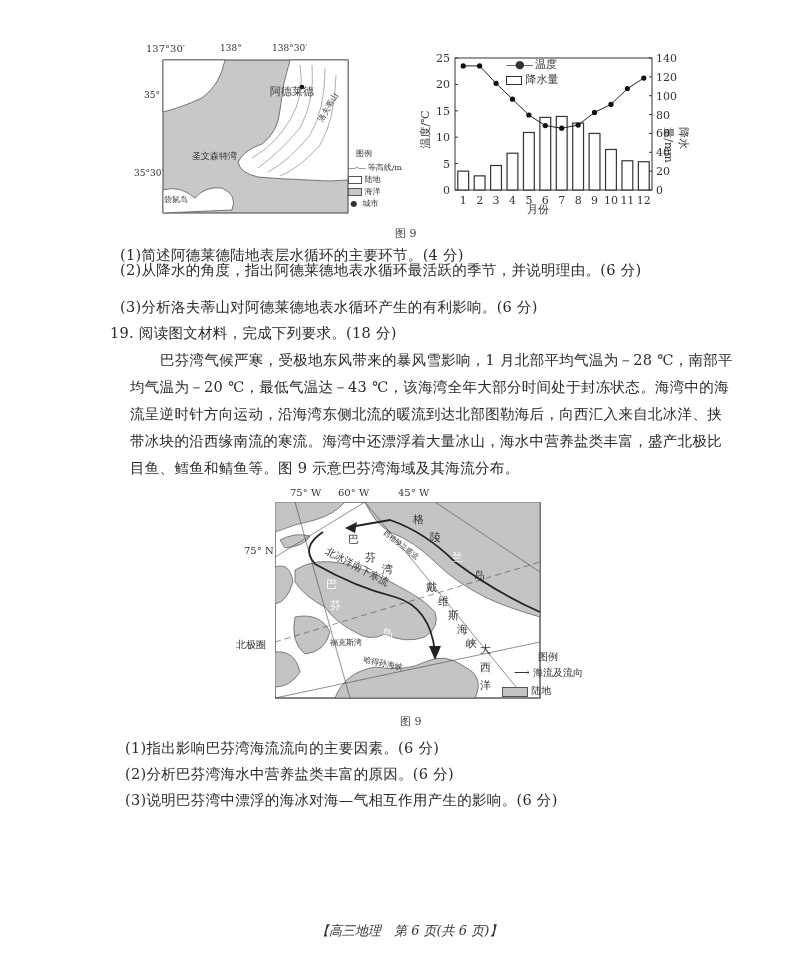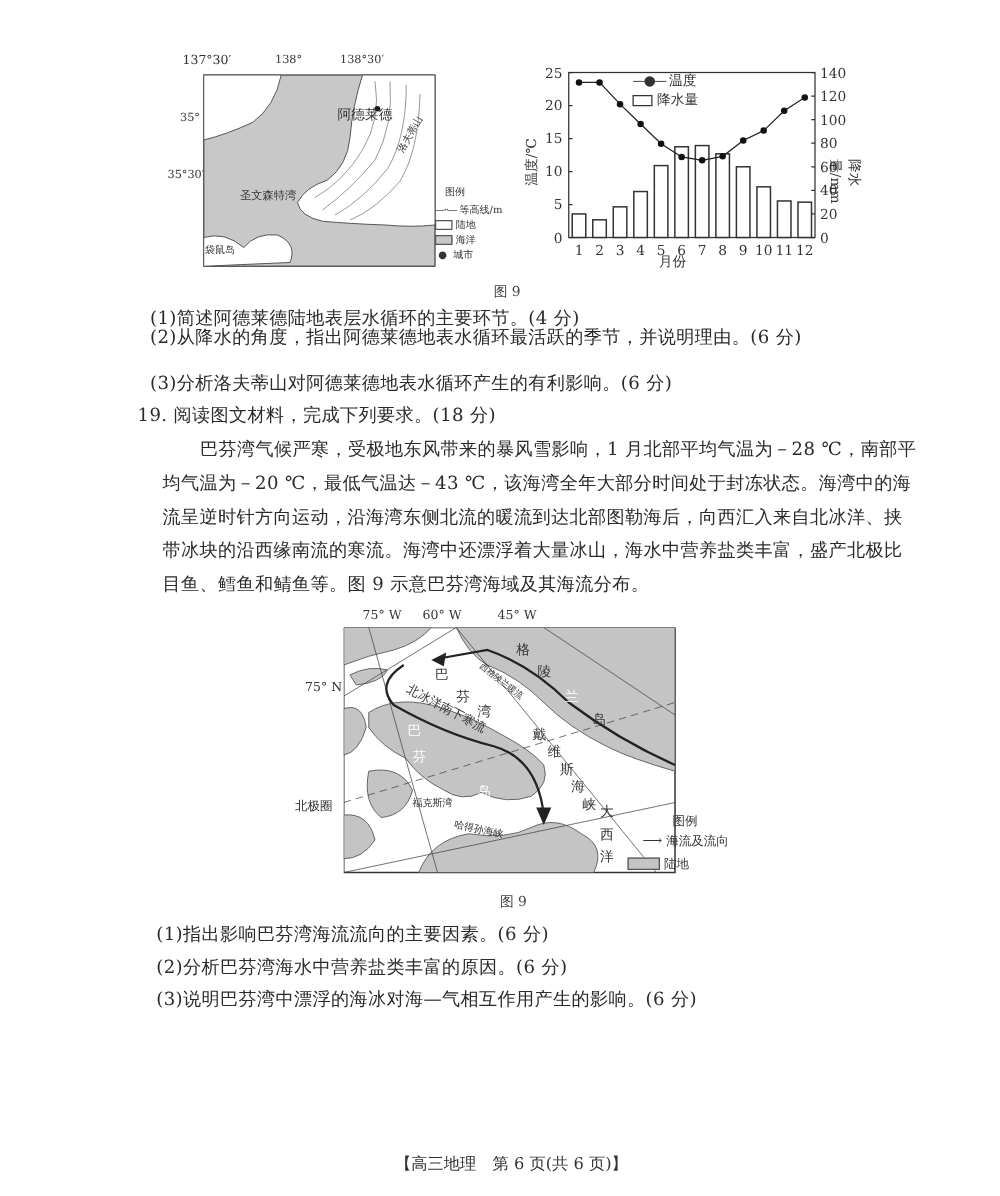--- a/index.html
+++ b/index.html
@@ -2,31 +2,31 @@
 <html><head>
 <meta charset="utf-8">
 <style>
   html,body{margin:0;padding:0;background:#fff;}
   body{width:800px;height:957px;position:relative;overflow:hidden;font-family:"DejaVu Serif","Liberation Serif",serif;color:#2a2a2a;}
   .abs{position:absolute;}
   .line{position:absolute;font-size:14.5px;line-height:20px;white-space:nowrap;letter-spacing:0.3px;}
   .cap{position:absolute;font-size:11px;color:#444;}
   .tick{position:absolute;font-size:11px;color:#333;font-family:"DejaVu Serif",serif;}
   .fig-small{font-size:8px;color:#333;position:absolute;white-space:nowrap;}
-  .footer{position:absolute;font-size:13px;color:#333;}
+  .footer{position:absolute;font-size:13px;color:#333;font-style:italic;}
 </style>
 </head>
 <body>
 
 <div class="abs" style="left:140px;top:40px;width:240px;height:180px;">
   <span class="fig-small" style="left:6px;top:3px;font-size:10px;">137°30′</span>
   <span class="fig-small" style="left:80px;top:3px;font-size:9px;">138°</span>
   <span class="fig-small" style="left:132px;top:3px;font-size:9px;">138°30′</span>
   <span class="fig-small" style="left:4px;top:50px;font-size:9px;">35°</span>
-  <span class="fig-small" style="left:-6px;top:95px;font-size:9px;">35°30′</span>
+  <span class="fig-small" style="left:-6px;top:128px;font-size:9px;">35°30′</span>
   <svg width="240" height="180" style="position:absolute;left:0;top:0;">
     <rect x="23" y="20" width="185" height="153" fill="#c8c8c8" stroke="#444" stroke-width="1"></rect>
 
     <path d="M23 20 L85 20 Q80 45 62 58 Q40 68 23 72 Z" fill="#fff" stroke="#555" stroke-width="0.8"></path>
 
     <path d="M150 20 L208 20 L208 140 Q190 142 168 140 Q140 139 118 137 Q100 133 98 122 Q104 110 122 104 Q138 92 140 70 Q142 45 150 20 Z" fill="#fff" stroke="#555" stroke-width="0.8"></path>
 
     <path d="M160 25 Q165 55 150 80 Q135 105 112 118" fill="none" stroke="#777" stroke-width="0.6"></path>
     <path d="M172 25 Q175 60 160 88 Q140 112 118 128" fill="none" stroke="#777" stroke-width="0.6"></path>
     <path d="M185 28 Q185 70 170 95 Q150 120 128 132" fill="none" stroke="#777" stroke-width="0.6"></path>

